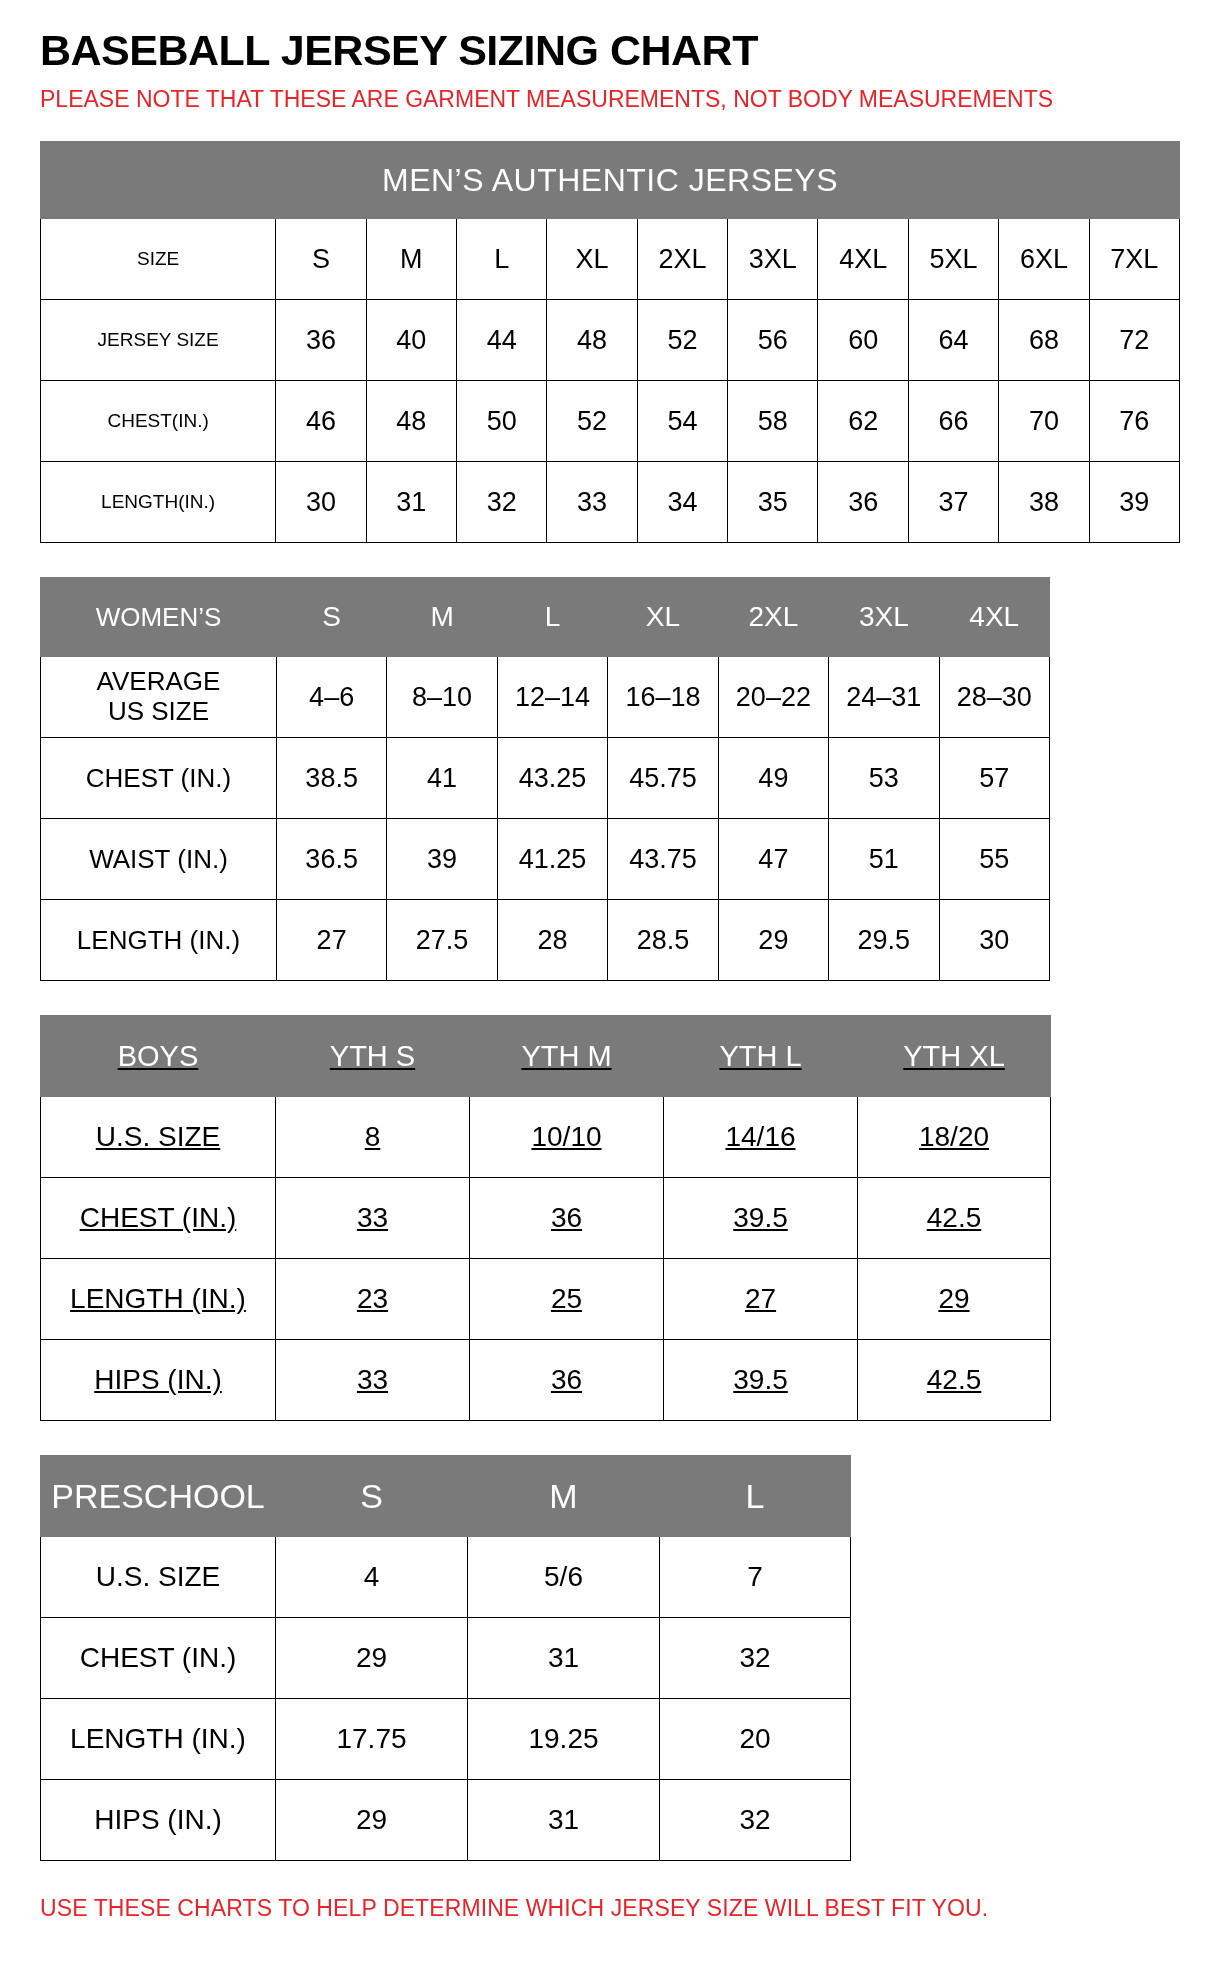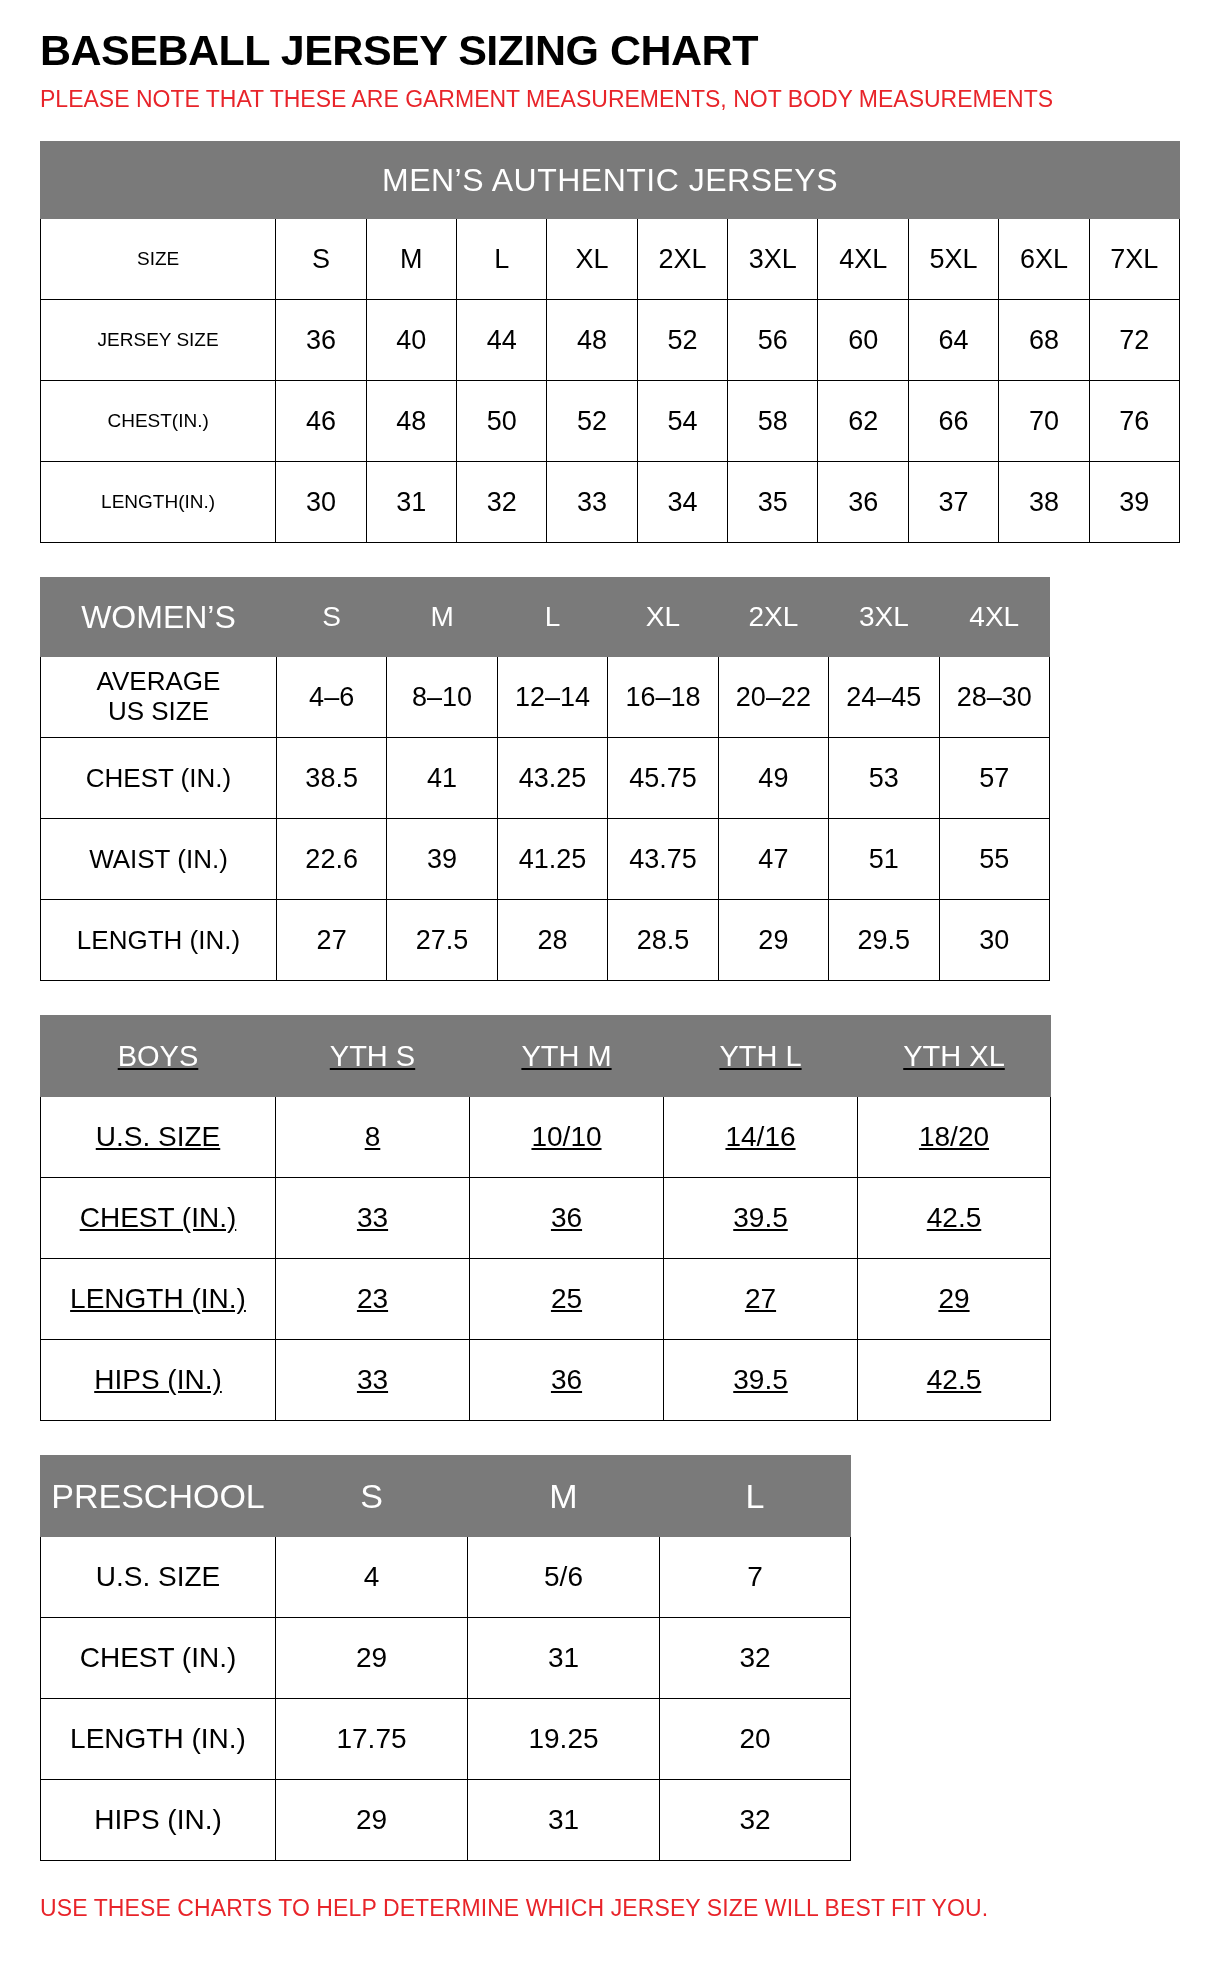--- a/index.html
+++ b/index.html
@@ -73,21 +73,21 @@
     font-size: 27px;
   }
   .women .band td {
     background: #7a7a7a;
     color: #ffffff;
     border: 1px solid #7a7a7a;
     font-size: 28px;
     height: 78px;
   }
   .women .band td.first {
-    font-size: 32px;
+    font-size: 26px;
   }
   .women .lbl {
     font-size: 26px;
   }
   .two-line {
     line-height: 1.15;
   }
   
   .boys {
     width: 1010px;
@@ -238,36 +238,36 @@
       <tr>
         <td class="lbl two-line">
           <div>AVERAGE</div>
           <div>US SIZE</div>
         </td>
         <td>4–6</td>
         <td>8–10</td>
         <td>12–14</td>
         <td>16–18</td>
         <td>20–22</td>
-        <td>24–45</td>
+        <td>24–31</td>
         <td>28–30</td>
       </tr>
       <tr>
         <td class="lbl">CHEST (IN.)</td>
         <td>38.5</td>
         <td>41</td>
         <td>43.25</td>
         <td>45.75</td>
         <td>49</td>
         <td>53</td>
         <td>57</td>
       </tr>
       <tr>
         <td class="lbl">WAIST (IN.)</td>
-        <td>22.6</td>
+        <td>36.5</td>
         <td>39</td>
         <td>41.25</td>
         <td>43.75</td>
         <td>47</td>
         <td>51</td>
         <td>55</td>
       </tr>
       <tr>
         <td class="lbl">LENGTH (IN.)</td>
         <td>27</td>

